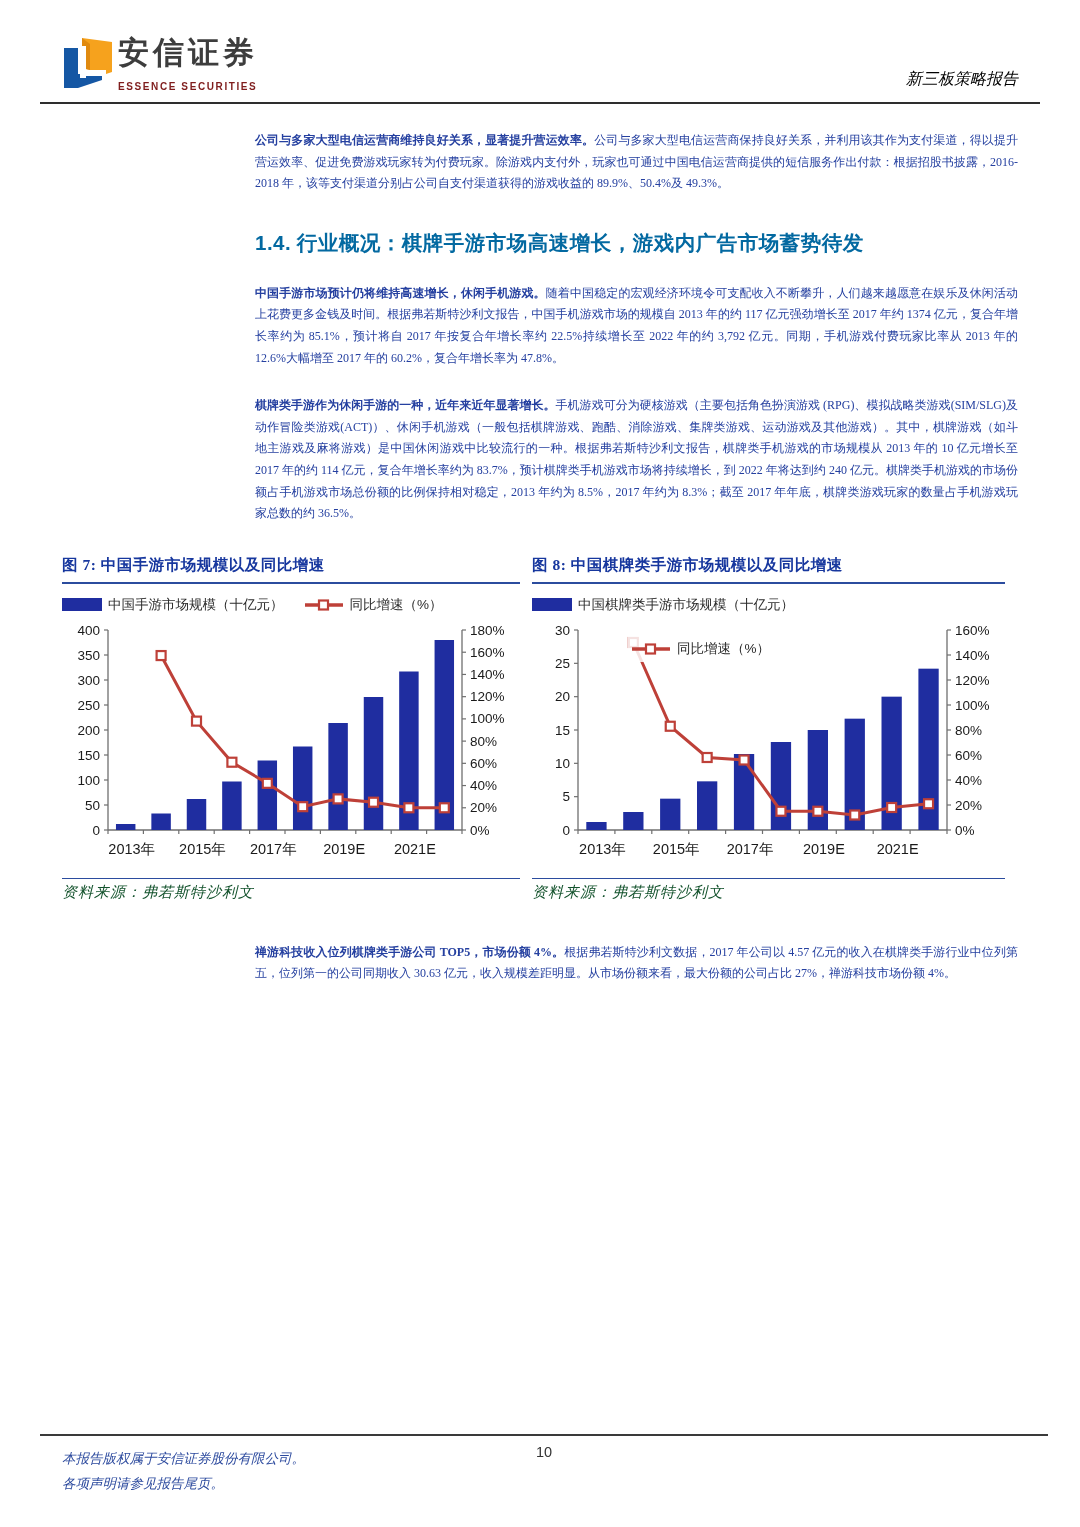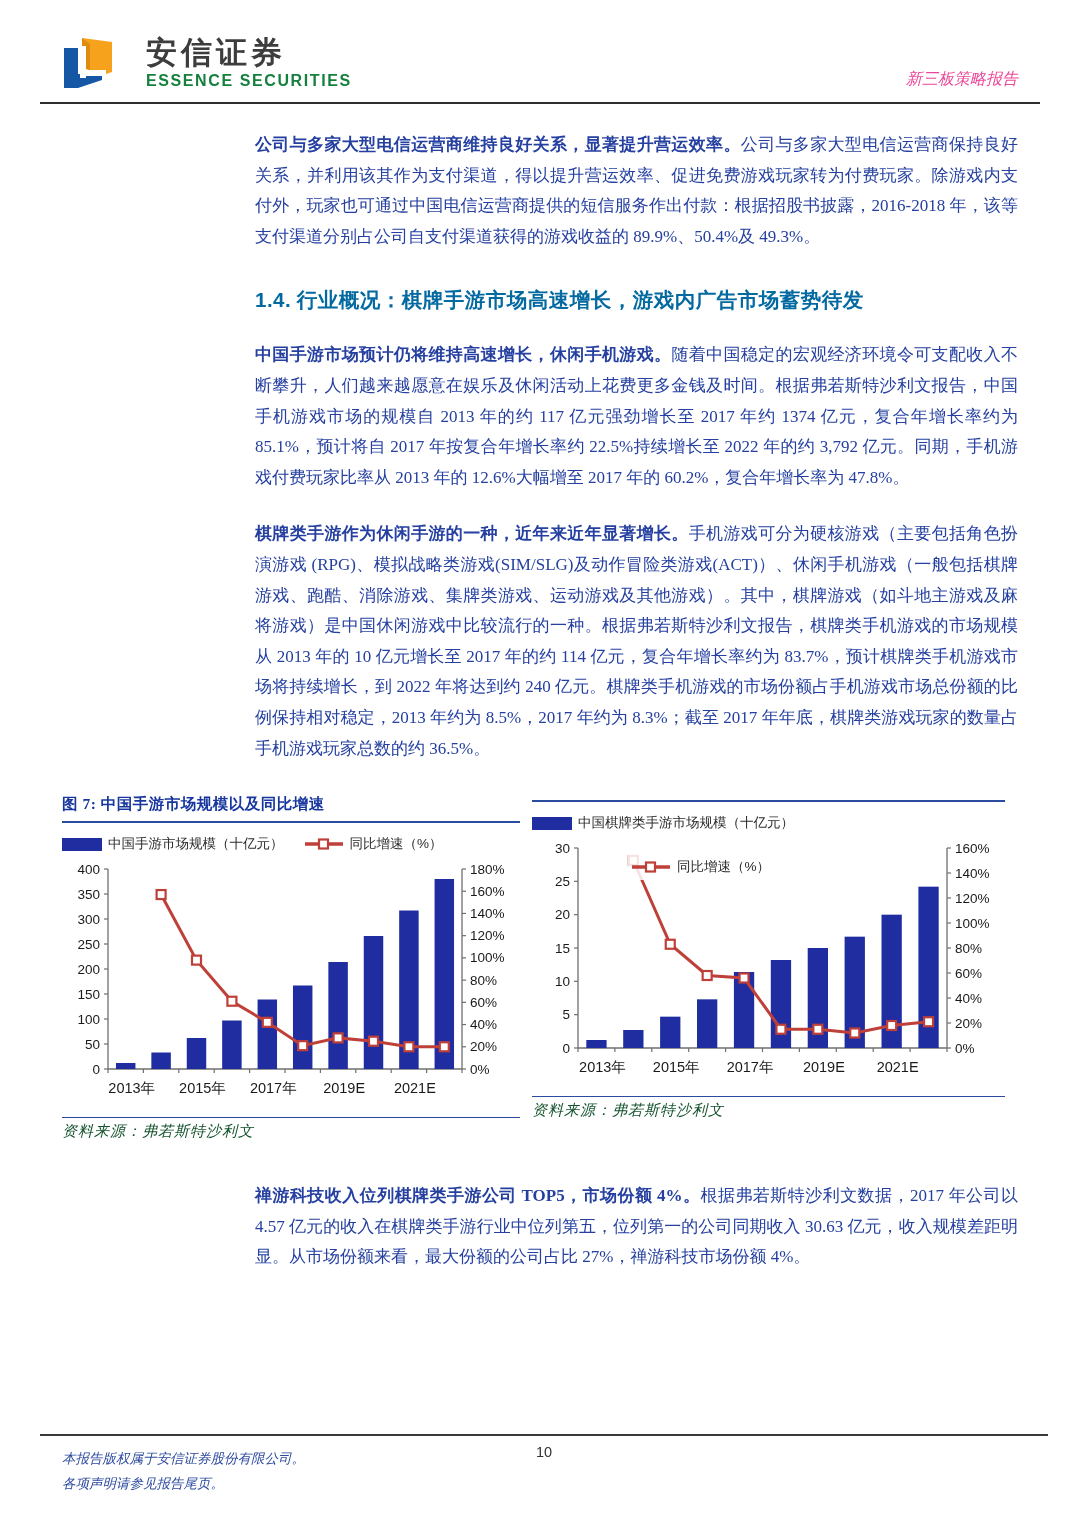--- a/index.html
+++ b/index.html
@@ -4,29 +4,29 @@
 <style>
   * { margin:0; padding:0; box-sizing:border-box; }
   html,body { background:#ffffff; }
   body { font-family:"Liberation Serif","DejaVu Serif",serif; }
   .page {
     position:relative; width:1080px; height:1527px; margin:0 auto;
     background:#ffffff; overflow:hidden;
   }
   
   .header { display:flex; justify-content:space-between; align-items:flex-end; padding:34px 62px 0 62px; }
-  .brand { display:flex; align-items:center; gap:28px; }
+  .brand { display:flex; align-items:flex-end; gap:0; }
   .brand-text .cn { font-family:"Liberation Sans","DejaVu Sans",sans-serif; font-weight:bold; color:#3d3d3d; font-size:31px; letter-spacing:4px; line-height:1.1; }
-  .brand-text .en { font-family:"Liberation Sans","DejaVu Sans",sans-serif; font-weight:bold; color:#15803d; font-size:16px; letter-spacing:1.6px; margin-top:2px; }
-  .report-tag { color:#ec4899; font-size:16px; font-style:italic; padding-bottom:2px; }
+  .brand-text .en { font-family:"Liberation Sans","DejaVu Sans",sans-serif; font-weight:bold; color:#7f1d1d; font-size:10px; letter-spacing:1.6px; margin-top:11px; }
+  .report-tag { color:#000000; font-size:16px; font-style:italic; padding-bottom:2px; }
   .header-rule { margin:10px 40px 0 40px; border-top:2.5px solid #2e2e2e; }
   
   .main { padding:0 62px; }
   .para {
-    margin-left:193px; width:763px; color:#2540a0; font-size:17px;
+    margin-left:193px; width:763px; color:#2540a0; font-size:12px;
     line-height:1.8; text-align:justify; margin-top:26px;
   }
   .para .lead { font-weight:bold; }
   .section-heading {
     margin-left:193px; width:763px; color:#0369a1; font-weight:bold;
     font-size:20.5px; margin-top:34px; letter-spacing:0.5px;
   }
   .section-heading .num { font-family:"Liberation Sans","DejaVu Sans",sans-serif; }
   
   .charts-row { display:flex; gap:12px; margin-top:30px; }
@@ -181,20 +181,21 @@
               <rect x="307" y="179.72222222222223" width="9" height="9" fill="#fff" stroke="#BE4038" stroke-width="2.2"></rect>
               <rect x="342.4" y="185.27777777777777" width="9" height="9" fill="#fff" stroke="#BE4038" stroke-width="2.2"></rect>
               <rect x="377.8" y="185.27777777777777" width="9" height="9" fill="#fff" stroke="#BE4038" stroke-width="2.2"></rect>
             </svg>
         </div>
         <div class="source-rule"></div>
         <div class="chart-source">资料来源：弗若斯特沙利文</div>
       </div>
 
       <div class="chart-block right">
+        <div class="chart-title">图 8: 中国棋牌类手游市场规模以及同比增速</div>
         <div class="chart-title-rule"></div>
         <div class="chart-body" id="chart-body-1">
           <div class="legend-row">
               <span class="legend-entry">
                 <span class="sw-bar" style="background: rgb(31, 45, 160);"></span>
                 <span>中国棋牌类手游市场规模（十亿元）</span>
               </span>
             </div><svg id="chart-svg-1" width="473" height="252" viewBox="0 0 473 252">
               <line x1="46" y1="12" x2="46" y2="212" stroke="#6f6f6f" stroke-width="1.3"></line>
               <line x1="415" y1="12" x2="415" y2="212" stroke="#6f6f6f" stroke-width="1.3"></line>

